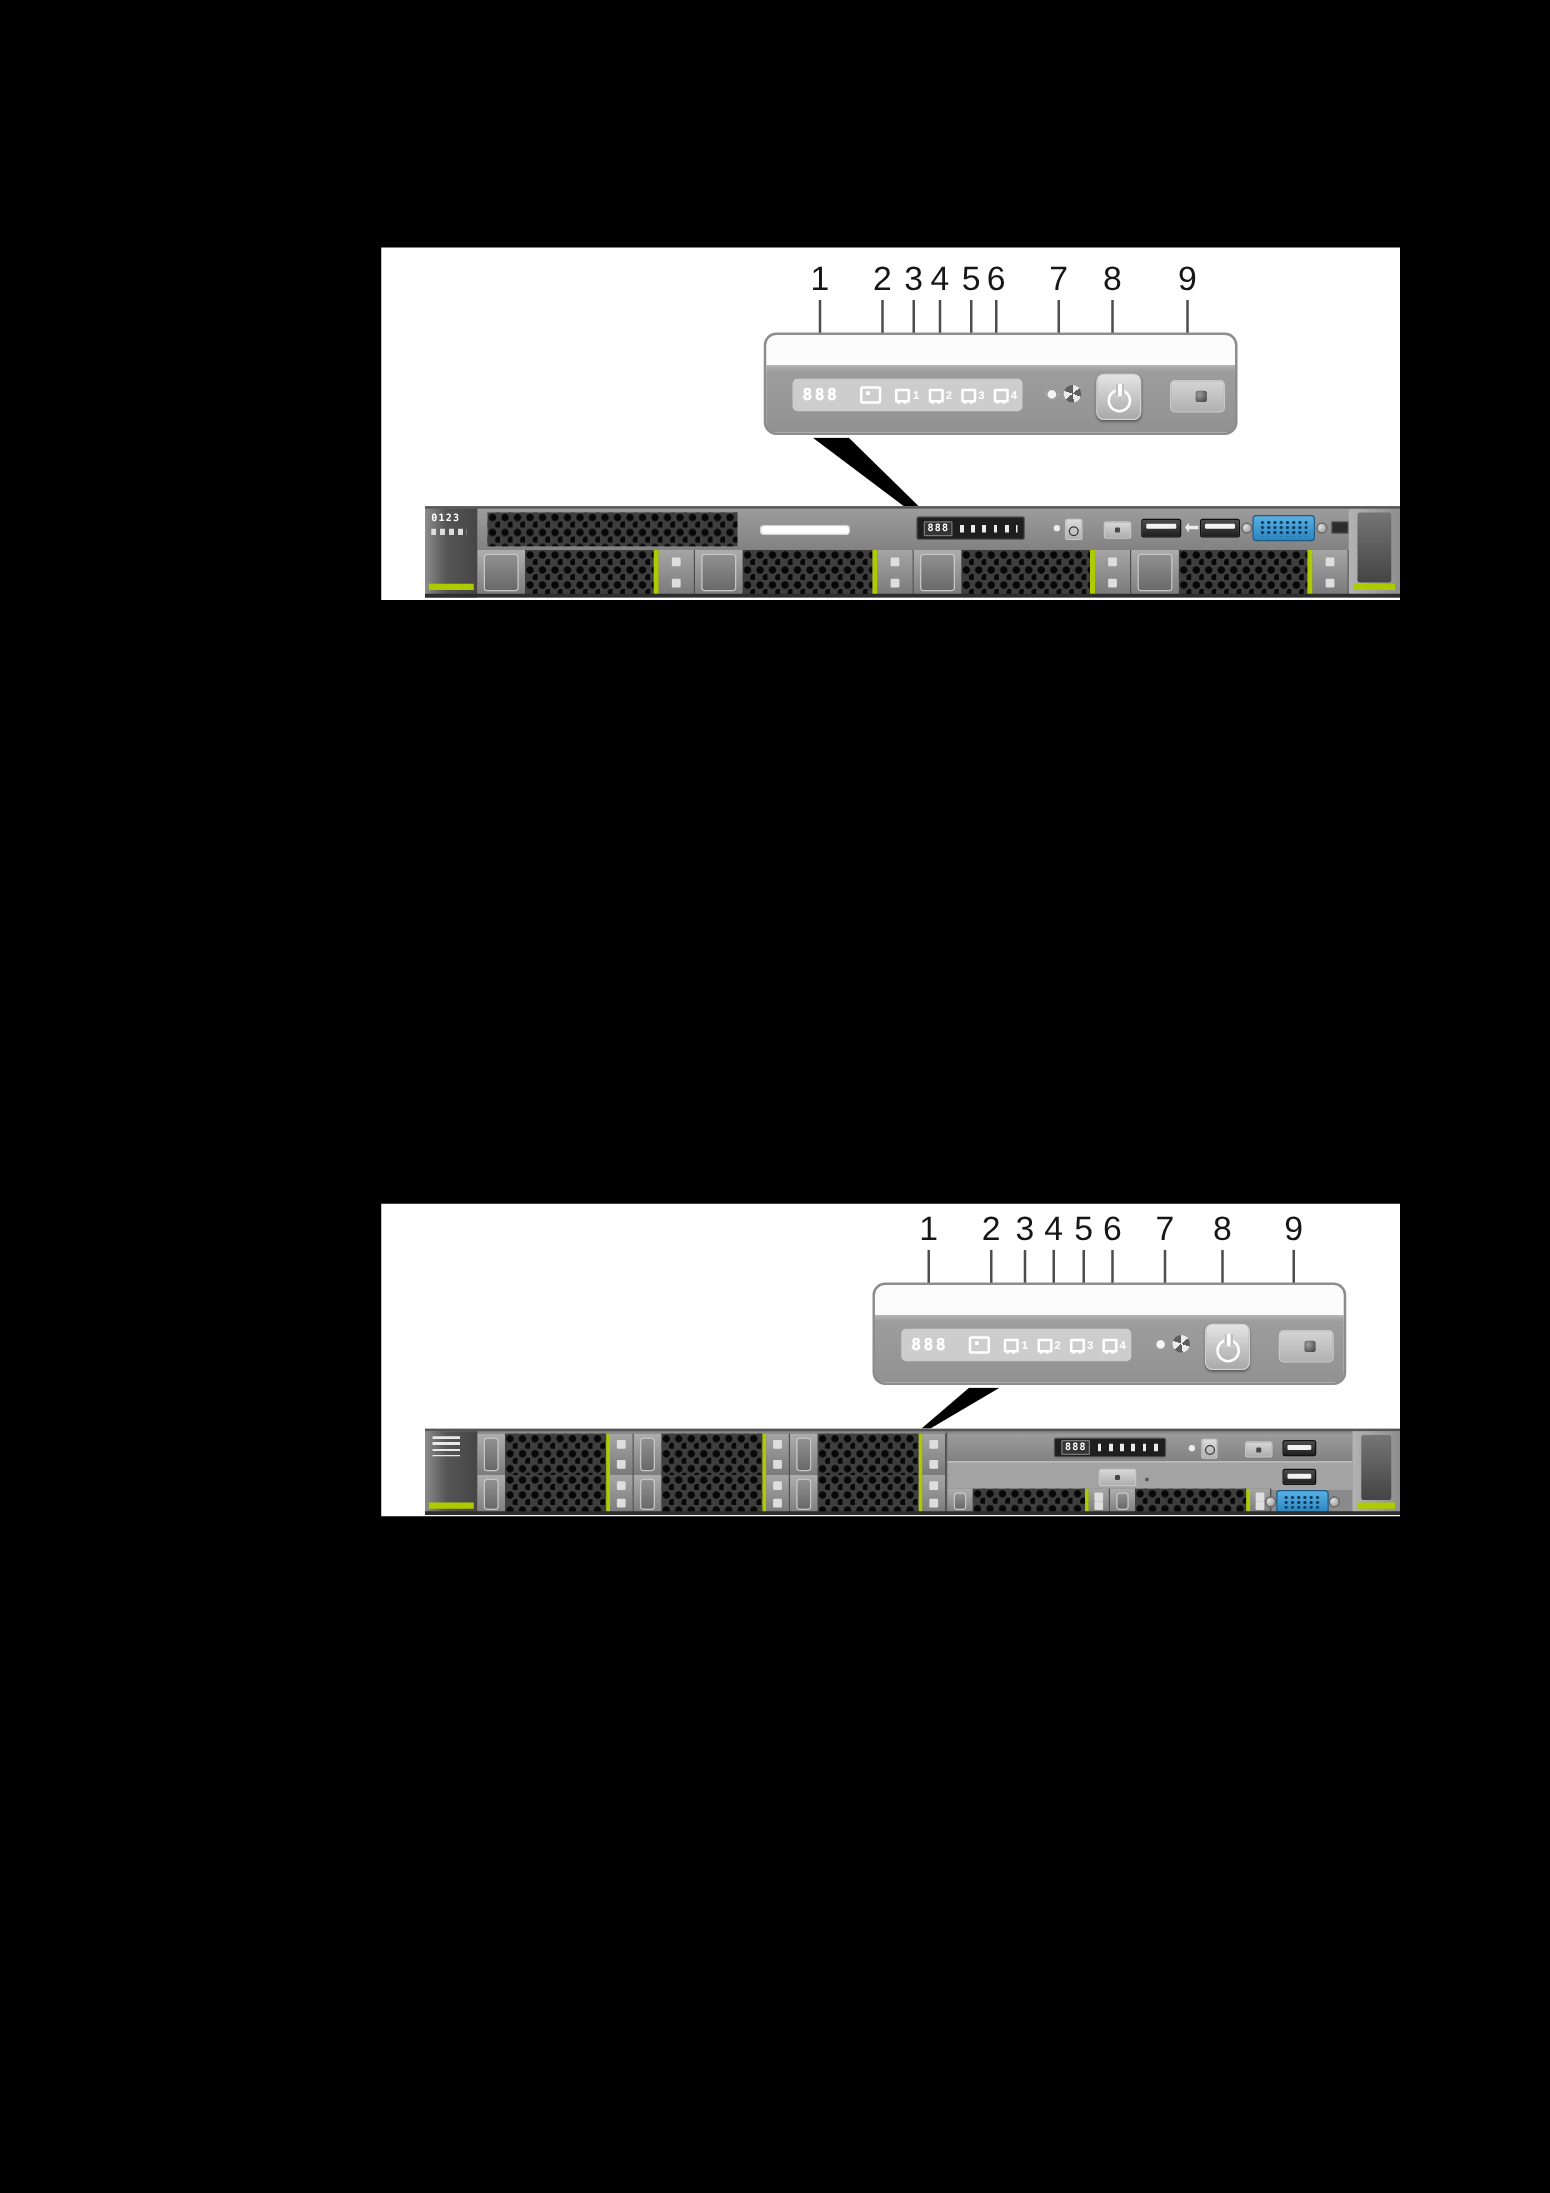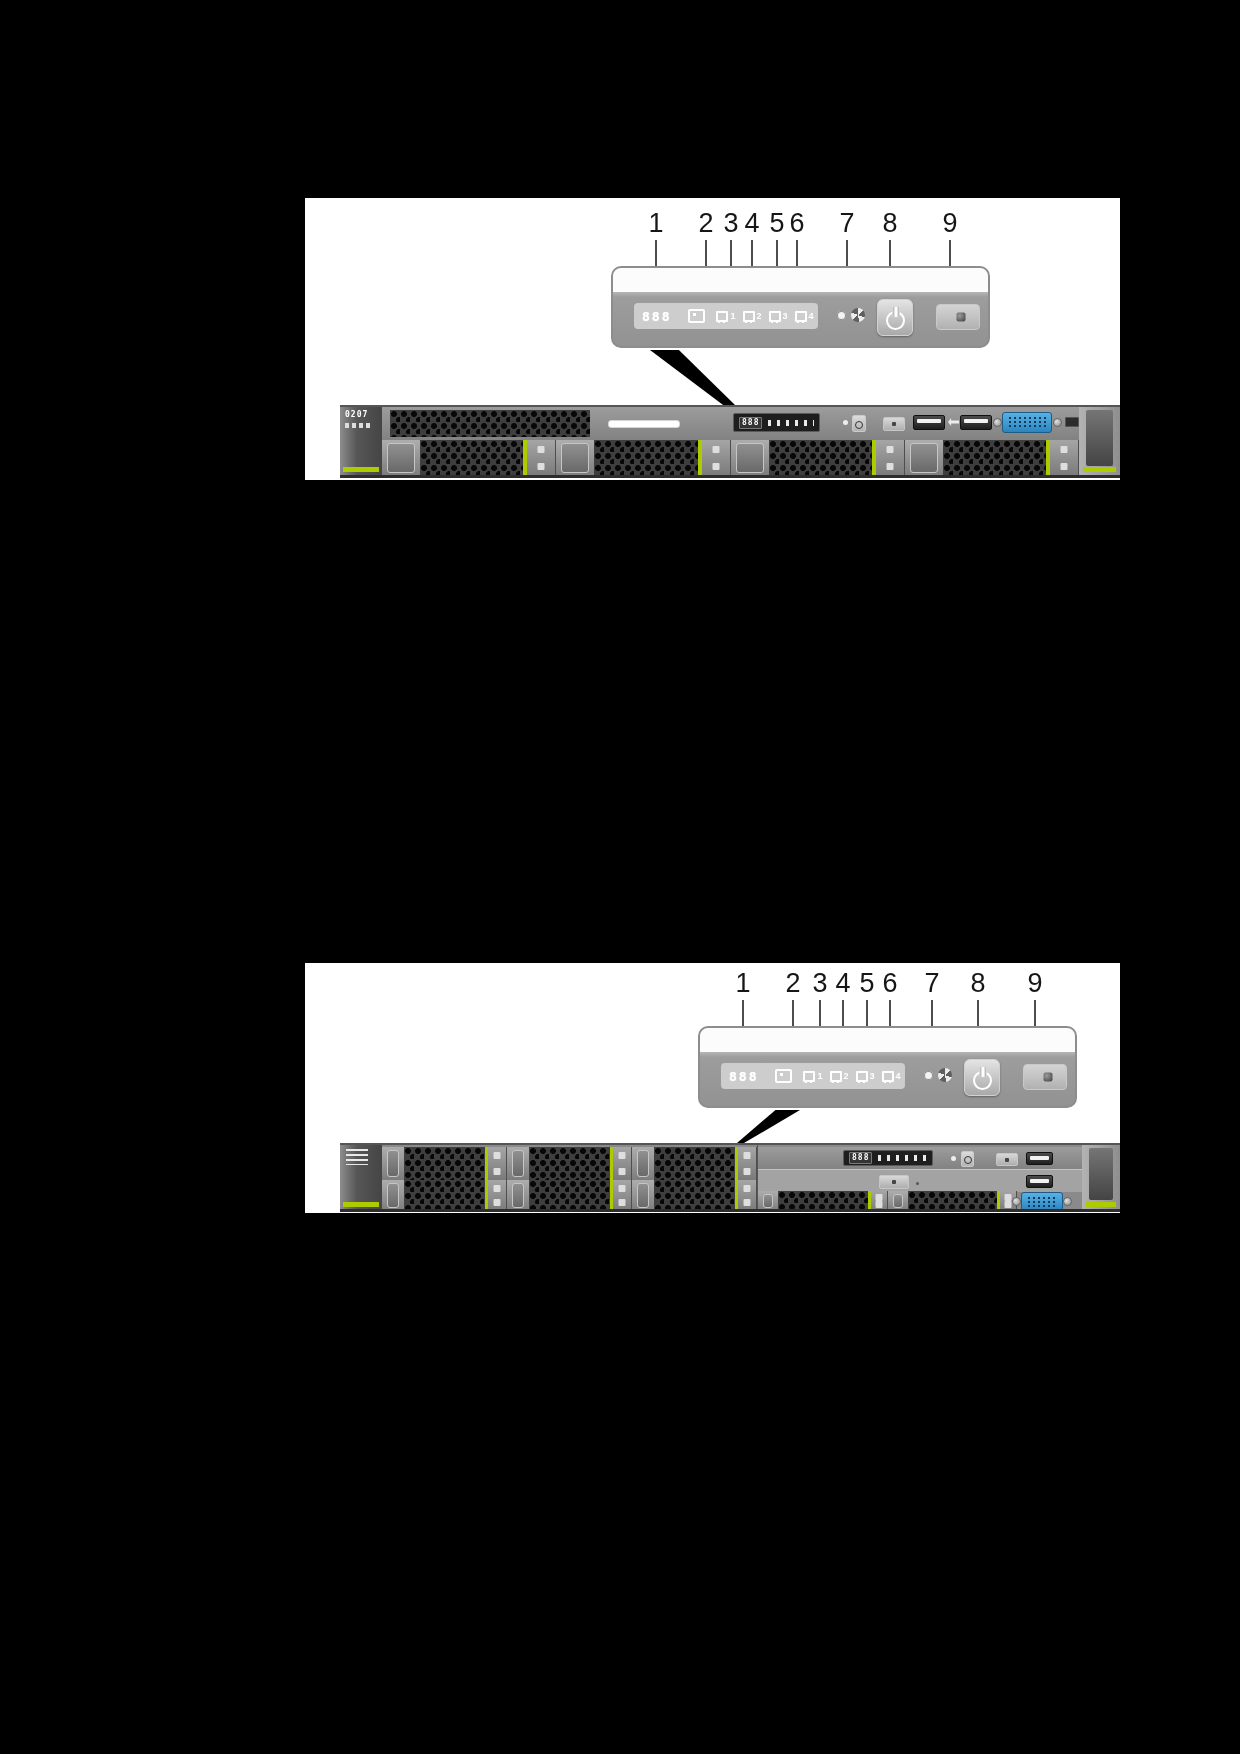--- a/index.html
+++ b/index.html
@@ -146,21 +146,21 @@
       </div>
       <div class="btn9">
         <span class="btn9-glyph"></span>
       </div>
     </div>
 
     <div class="arrow" style="left:345px;top:152px;width:85px;height:55px;clip-path:polygon(0 0,34% 0,100% 100%,86% 100%);"></div>
 
     <div class="server" style="left:35px;top:207px;width:780px;height:73px;">
       <div class="ear" style="left:0;width:42px;">
-        <span class="ear-label">0207</span>
+        <span class="ear-label">0123</span>
         <span class="ear-ticks"></span>
         <span class="green" style="left:3px;right:3px;bottom:6px;"></span>
       </div>
 
       <div class="topstrip" style="left:42px;top:0;width:697px;height:33px;">
         <div class="mesh" style="position:absolute;left:8px;top:3px;width:200px;height:27px;"></div>
         <div class="label-bar" style="left:226px;top:13px;width:70px;height:6px;"></div>
         <div class="srv-lcd" style="left:351px;top:6px;width:87px;height:19px;">
           <span class="srv-seg">888</span>
           <span class="srv-dots"></span>

